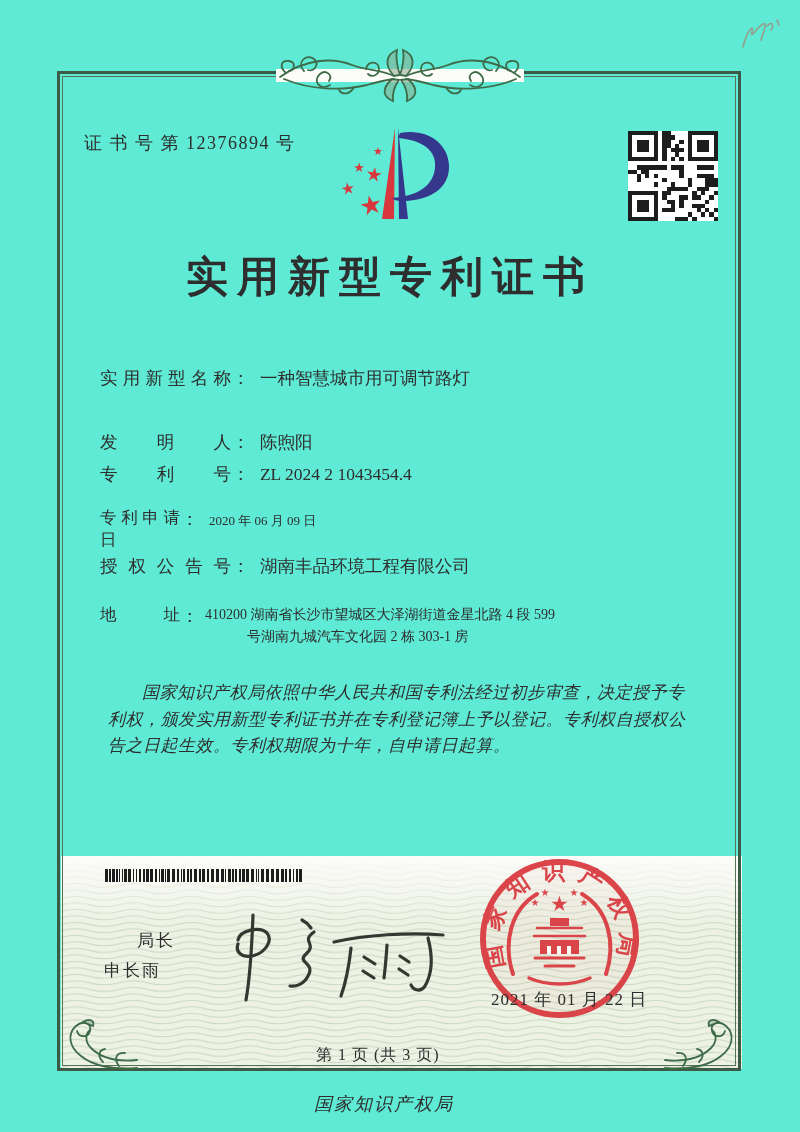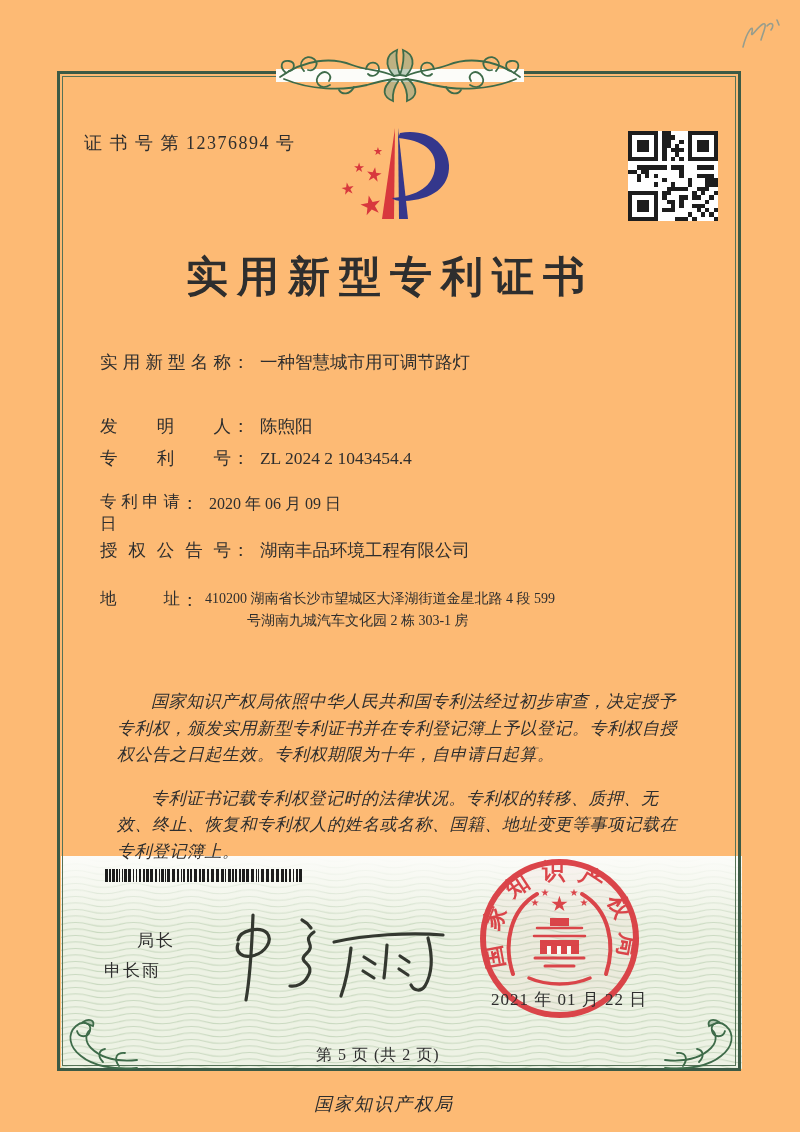--- a/index.html
+++ b/index.html
@@ -1,50 +1,50 @@
 <!DOCTYPE html>
 <html><head>
 <meta charset="utf-8">
 <style>
   html,body{margin:0;padding:0;background:#e9e9e7;}
-  .page{position:relative;width:800px;height:1132px;margin:0 auto;background:#fdba74;
+  .page{position:relative;width:800px;height:1132px;margin:0 auto;background:#5eead4;
         font-family:"Liberation Serif","DejaVu Serif",serif;color:#2e2e2e;overflow:hidden;}
   
   .frame{position:absolute;left:57px;top:71px;width:684px;height:1000px;
          border:3px solid #3c5a45;z-index:2;box-sizing:border-box;}
   .frame-inner{position:absolute;inset:2px;border:1px solid #557257;}
   
   .waves{position:absolute;left:61px;top:856px;z-index:1;}
   
   .ornament-top{position:absolute;left:270px;top:45px;z-index:3;}
   .corner{position:absolute;z-index:3;}
   .corner.bl{left:59px;top:1016px;}
   .corner.br{left:663px;top:1016px;transform:scaleX(-1);}
   .scribble{position:absolute;left:737px;top:15px;z-index:4;}
   
   .cert-no{position:absolute;left:84px;top:131px;font-size:18px;letter-spacing:1.5px;z-index:4;}
   .logo{position:absolute;left:330px;top:120px;z-index:4;}
   .qr{position:absolute;left:628px;top:131px;z-index:4;}
   .title{position:absolute;left:0;right:0;top:249px;margin:0;text-align:center;
          font-size:42px;font-weight:700;letter-spacing:9px;transform:translateX(-10px);z-index:4;}
   
-  .field{position:absolute;left:100px;font-size:17.5px;z-index:4;}
+  .field{position:absolute;left:100px;font-size:17.5px;z-index:4;margin-top:16px;}
   .flabel{display:inline-block;text-align:justify;text-align-last:justify;vertical-align:top;}
   .w131{width:131px;}
   .w80{width:80px;font-size:16.5px;}
   .colon{margin:0 2px 0 1px;}
   .fvalue{margin-left:4px;}
-  .fv16{font-size:16px;}
+  .fv16{font-size:13px;}
   .addr-val{display:inline-block;vertical-align:top;font-size:14px;line-height:22px;}
   .addr-l2{display:block;margin-left:42px;font-family:Liberation Serif, serif;}
   .g2{position:absolute;left:250px;top:0;white-space:nowrap;}
   
   .paras{position:absolute;left:100px;top:672px;width:602px;z-index:4;
          font-size:17px;line-height:26.5px;font-style:italic;}
-  .paras p{margin:17px;text-indent:2em;letter-spacing:0.5px;}
+  .paras p{margin:8px;text-indent:2em;letter-spacing:0.5px;}
   
   .barcode{position:absolute;left:105px;top:869px;z-index:4;}
   .director-title{position:absolute;left:104px;top:929px;font-size:17px;letter-spacing:2px;z-index:4;margin-left:33px;}
   .director-name{position:absolute;left:104px;top:959px;font-size:17px;letter-spacing:2px;z-index:4;}
   .signature{position:absolute;left:230px;top:910px;z-index:5;}
   .seal{position:absolute;left:477px;top:856px;z-index:5;opacity:.93;}
   .seal-date{position:absolute;left:491px;top:988px;font-size:17px;letter-spacing:1px;z-index:6;}
   
   .page-info{position:absolute;left:316px;top:1045px;font-size:16px;letter-spacing:1px;z-index:4;}
   .back-note{position:absolute;left:314px;top:1092px;font-size:18px;letter-spacing:2px;
@@ -264,21 +264,20 @@
     <span class="flabel w131">授权公告号</span><span class="colon">：</span>
     <span class="fvalue">湖南丰品环境工程有限公司</span>
   </div>
   <div class="field" style="top:588px">
     <span class="flabel w80">地址</span><span class="colon">：</span>
     <span class="addr-val"><span>410200  湖南省长沙市望城区大泽湖街道金星北路 4 段 599</span><span class="addr-l2">号湖南九城汽车文化园 2 栋 303-1 房</span></span>
   </div>
 
   <div class="paras">
     <p>国家知识产权局依照中华人民共和国专利法经过初步审查，决定授予专利权，颁发实用新型专利证书并在专利登记簿上予以登记。专利权自授权公告之日起生效。专利权期限为十年，自申请日起算。</p>
-    <p>专利证书记载专利权登记时的法律状况。专利权的转移、质押、无效、终止、恢复和专利权人的姓名或名称、国籍、地址变更等事项记载在专利登记簿上。</p>
   </div>
 
   <svg class="barcode" id="barcode" width="198" height="13">
       <rect x="0" y="0" width="3" height="13" fill="#1d1d1d"></rect>
       <rect x="4" y="0" width="2" height="13" fill="#1d1d1d"></rect>
       <rect x="7" y="0" width="3" height="13" fill="#1d1d1d"></rect>
       <rect x="11" y="0" width="2" height="13" fill="#1d1d1d"></rect>
       <rect x="14" y="0" width="1" height="13" fill="#1d1d1d"></rect>
       <rect x="17" y="0" width="1" height="13" fill="#1d1d1d"></rect>
       <rect x="19" y="0" width="3" height="13" fill="#1d1d1d"></rect>
@@ -371,16 +370,16 @@
       <rect x="80" y="90" width="4" height="8" fill="#fcfcf9" stroke="none"></rect>
       <rect x="90" y="90" width="4" height="8" fill="#fcfcf9" stroke="none"></rect>
       <path d="M58,102 L107,102" fill="none" stroke-width="3"></path>
       <path d="M68,110 h29" fill="none" stroke-width="3"></path>
       <path d="M52,122 C70,130 95,130 113,122" fill="none" stroke-width="3.5"></path>
     </g>
   </svg>
 
   <div class="seal-date">2021 年 01 月 22 日</div>
 
-  <div class="page-info">第 5 页 (共 2 页)</div>
+  <div class="page-info">第 1 页 (共 3 页)</div>
   <div class="back-note">国家知识产权局</div>
 
 </div>
 
 </body></html>

